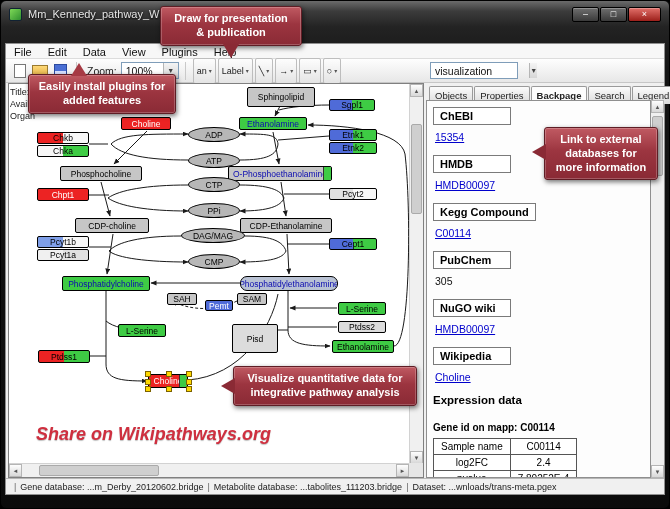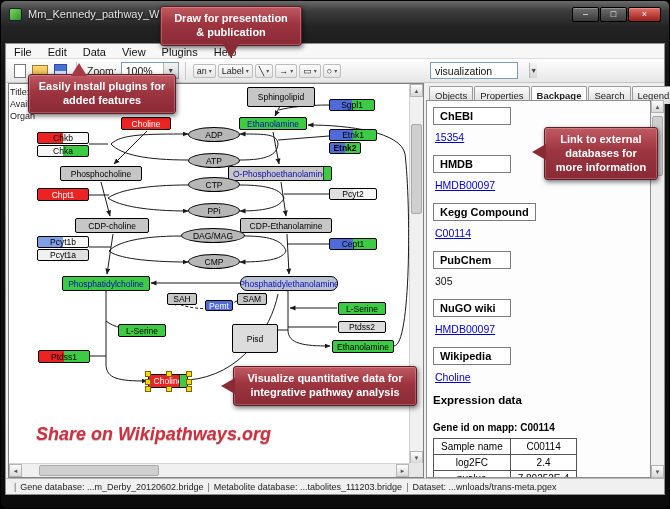--- a/index.html
+++ b/index.html
@@ -32,21 +32,21 @@
   .icon-save { width:13px; height:13px; background:#4a6fd4; border:1px solid #2c4a9e; box-shadow:inset 0 -5px 0 #d7e0ff; }
   .tb-sep { width:1px; height:18px; background:#c9c9c9; margin:0 6px; }
   .tb-label { font-size:10.5px; color:#222; margin:0 4px; }
   .combo { display:inline-flex; align-items:center; background:#fff; border:1px solid #7f9db9; height:17px;
            font-size:10.5px; padding-left:4px; color:#111; }
   .combo .caret-box { width:15px; height:100%; margin-left:auto; background:linear-gradient(#f4f4f4,#d6d6d6);
                       border-left:1px solid #b5b5b5; display:flex; align-items:center; justify-content:center;
                       font-size:7px; color:#444; }
   .zoom-combo { width:58px; }
   .viz-combo { position:absolute; left:424px; top:3px; width:88px;gap:37px; }
-  .tool-btn { display:inline-flex; align-items:center; height:14px; border:1px solid #bdbdbd; border-radius:2px;
+  .tool-btn { display:inline-flex; align-items:center; height:26px; border:1px solid #bdbdbd; border-radius:2px;
               background:linear-gradient(#fdfdfd,#e4e4e4); margin:0 1px; padding:0 3px; font-size:9px; color:#222; }
   .tool-btn .caret { font-size:6px; margin-left:2px; color:#555; }
 
   .main { position:absolute; left:0; right:0; top:39px; bottom:16px; }
 
   
   .canvas-wrap { position:absolute; left:2px; top:0; width:416px; bottom:0; background:#fff; border:1px solid #808080; }
   .canvas { position:absolute; left:0; top:0; right:14px; bottom:14px; overflow:hidden; background:#fff; }
   .edges { position:absolute; left:0; top:0; width:100%; height:100%; }
   .node { position:absolute; display:flex; align-items:center; justify-content:center; font-size:8.5px;
@@ -234,21 +234,21 @@
             <div class="node text" style="left: 1px; top: 27px; width: 40px; height: 10px;">Organ</div>
             <div class="node met" style="left: 238px; top: 3px; width: 68px; height: 20px; background: rgb(198, 198, 198);">Sphingolipid</div>
             <div class="node gene" style="left: 320px; top: 15px; width: 46px; height: 12px; background: linear-gradient(to right, rgb(79, 107, 216) 50%, rgb(62, 203, 68) 50%);">Sgpl1</div>
             <div class="node met" style="left: 112px; top: 33px; width: 50px; height: 13px; background: rgb(236, 35, 35); color: rgb(255, 255, 255);">Choline</div>
             <div class="node met" style="left: 230px; top: 33px; width: 68px; height: 13px; background: rgb(62, 203, 68); color: rgb(11, 11, 176);">Ethanolamine</div>
             <div class="node gene" style="left: 28px; top: 48px; width: 52px; height: 12px; background: linear-gradient(to right, rgb(236, 35, 35) 50%, rgb(247, 247, 247) 50%);">Chkb</div>
             <div class="node gene" style="left: 28px; top: 61px; width: 52px; height: 12px; background: linear-gradient(to right, rgb(247, 247, 247) 50%, rgb(62, 203, 68) 50%);">Chka</div>
             <div class="node oval" style="left: 179px; top: 43px; width: 52px; height: 15px;">ADP</div>
             <div class="node oval" style="left: 179px; top: 69px; width: 52px; height: 15px;">ATP</div>
             <div class="node gene" style="left: 320px; top: 45px; width: 48px; height: 12px; background: linear-gradient(to right, rgb(79, 107, 216) 50%, rgb(62, 203, 68) 50%);">Etnk1</div>
-            <div class="node gene" style="left: 320px; top: 58px; width: 32px; height: 12px; background: linear-gradient(to right, rgb(79, 107, 216) 50%, rgb(62, 203, 68) 50%); font-weight: bold;">Etnk2</div>
+            <div class="node gene" style="left: 320px; top: 58px; width: 48px; height: 12px; background: linear-gradient(to right, rgb(79, 107, 216) 50%, rgb(62, 203, 68) 50%);">Etnk2</div>
             <div class="node met" style="left: 51px; top: 82px; width: 82px; height: 15px; background: rgb(198, 198, 198);">Phosphocholine</div>
             <div class="node met" style="left: 219px; top: 82px; width: 104px; height: 15px; background: rgb(198, 198, 198); color: rgb(11, 11, 176);">O-Phosphoethanolamine<span class="tag" style="background: rgb(62, 203, 68);"></span></div>
             <div class="node oval" style="left: 179px; top: 93px; width: 52px; height: 15px;">CTP</div>
             <div class="node oval" style="left: 179px; top: 119px; width: 52px; height: 15px;">PPi</div>
             <div class="node gene" style="left: 28px; top: 104px; width: 52px; height: 13px; background: linear-gradient(to right, rgb(236, 35, 35) 50%, rgb(236, 35, 35) 50%); color: rgb(255, 255, 255);">Chpt1</div>
             <div class="node gene" style="left: 320px; top: 104px; width: 48px; height: 12px; background: linear-gradient(to right, rgb(224, 224, 224) 50%, rgb(247, 247, 247) 50%);">Pcyt2</div>
             <div class="node met" style="left: 66px; top: 134px; width: 74px; height: 15px; background: rgb(198, 198, 198);">CDP-choline</div>
             <div class="node met" style="left: 231px; top: 134px; width: 92px; height: 15px; background: rgb(198, 198, 198);">CDP-Ethanolamine</div>
             <div class="node oval" style="left: 172px; top: 144px; width: 64px; height: 15px;">DAG/MAG</div>
             <div class="node oval" style="left: 179px; top: 170px; width: 52px; height: 15px;">CMP</div>

